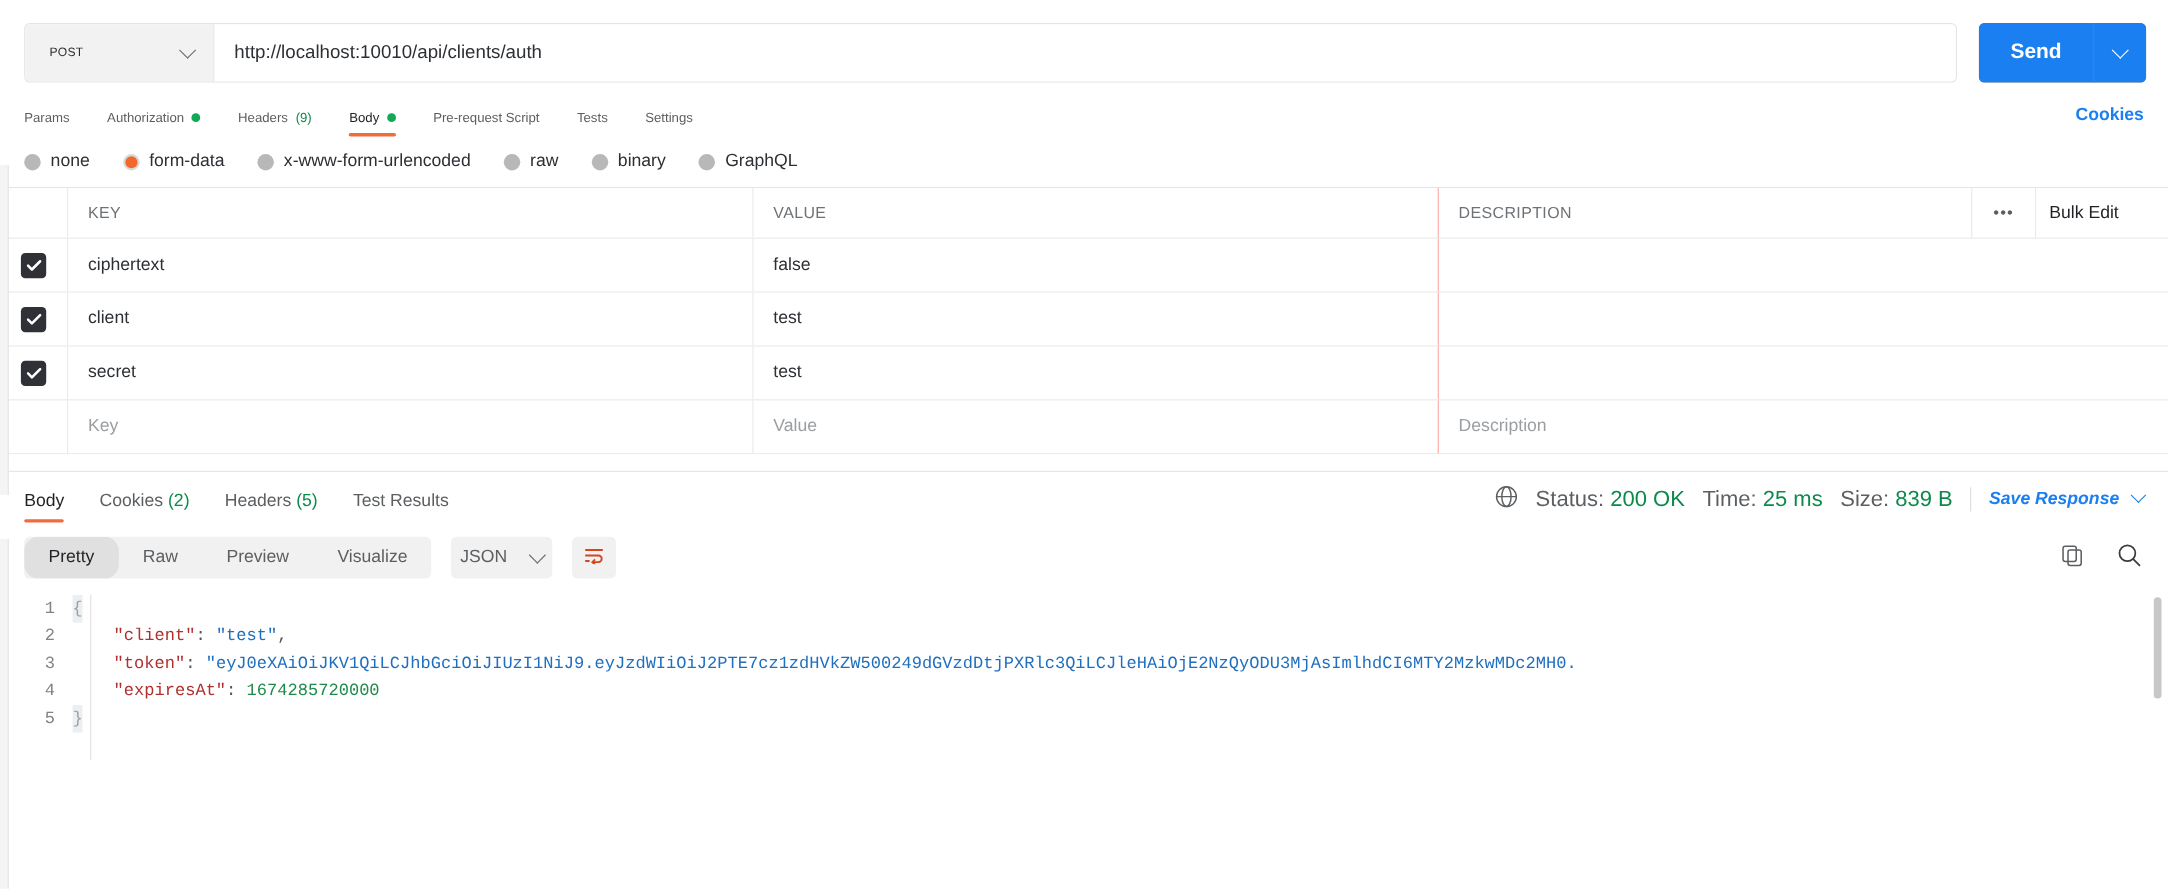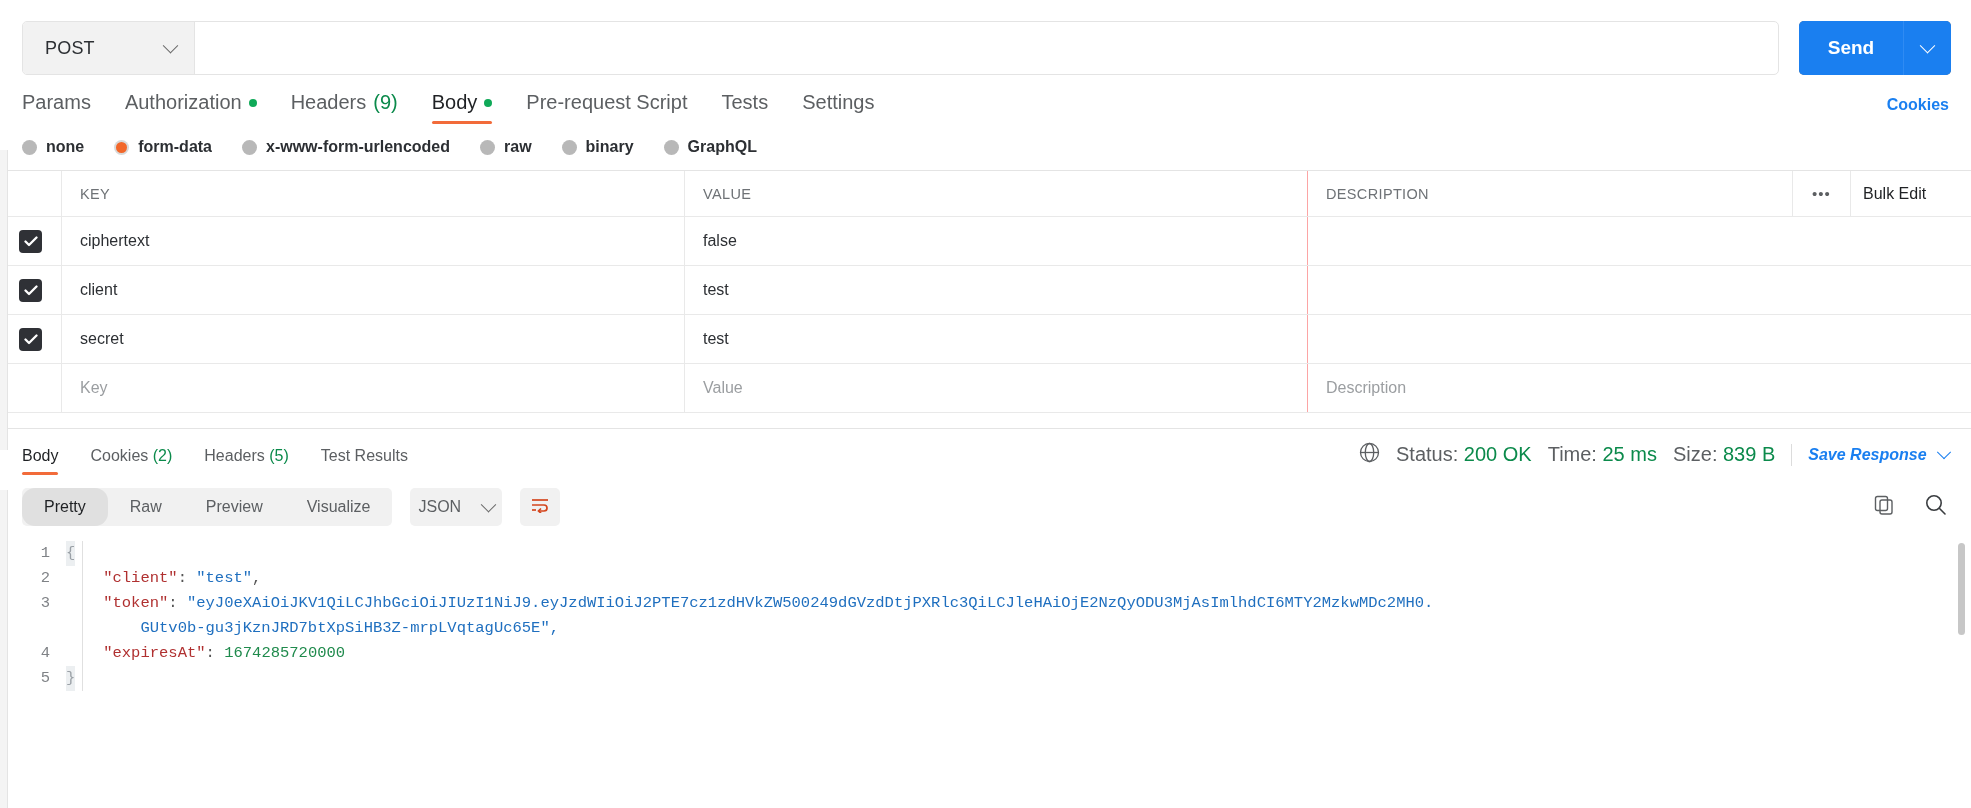--- a/index.html
+++ b/index.html
@@ -21,21 +21,21 @@
   .method-url {
     display: flex; flex: 1 1 auto; height: 54px;
     border: 1px solid #e4e4e4; border-radius: 5px; overflow: hidden;
     background: #fff;
   }
   .method-box {
     display:flex; align-items:center; justify-content:space-between;
     width: 172px; background:#f2f2f2; padding: 0 18px 0 22px;
     border-right: 1px solid #e4e4e4; cursor: pointer;
   }
-  .method-label { font-size: 18px; color:#2c2f33; letter-spacing:.2px;}
+  .method-label { font-size: 11px; color:#2c2f33; letter-spacing:.2px;}
   .chev { display:inline-block; width:11px; height:11px;
           border-right:1.6px solid #6b6b6b; border-bottom:1.6px solid #6b6b6b;
           transform: rotate(45deg) translate(-2px,-2px); }
   .url-input {
     flex:1; border:none; outline:none; font-size:17px;
     font-family:"Liberation Sans", sans-serif; color:#2c2f33;
     padding: 0 18px; background:#fff;
   }
   .send-group {
     display:flex; margin-left: 20px; height:54px;
@@ -54,40 +54,39 @@
   }
   .send-caret .chev { border-color:#fff; width:11px; height:11px; }
 
   
   .req-tabs {
     display:flex; align-items:flex-end; position:relative;
     padding: 6px 22px 0 22px; height: 44px;
   }
   .rtab {
     position: relative; display:flex; align-items:center; gap:7px;
-    font-size:20px; color:#5c5f62; padding: 0 0 12px 0; margin-right:34px;
+    font-size:12px; color:#5c5f62; padding: 0 0 12px 0; margin-right:34px;
     cursor:pointer; white-space:nowrap;text-align:center;
   }
   .rtab.active { color:#1f2124; }
   .rtab.active::after {
     content:""; position:absolute; left:0; right:0; bottom:2px;
     height:3px; background:#f26b3a; border-radius:2px;
   }
   .dot { width:8px; height:8px; border-radius:50%; background:#0fa958; display:inline-block; }
   .count { color:#0b8a4b; }
   .cookies-link {
     margin-left:auto; font-size:16px; color:#1a7ff0; font-weight:bold;
     cursor:pointer; padding-bottom:12px;
   }
 
   
   .bodytypes {
     display:flex; align-items:center; gap:0; padding: 10px 22px 12px 22px;
     height: 44px;
-    font-weight: bold;
   }
   .radio-item { display:flex; align-items:center; gap:9px; margin-right:30px; cursor:pointer; }
   .radio {
     width:15px; height:15px; border-radius:50%; background:#b8b8b8;
     display:inline-block; position:relative; flex:none;
   }
   .radio.sel { background:#d9d9d9; }
   .radio.sel::after {
     content:""; position:absolute; inset:2px; border-radius:50%; background:#f2672a;
   }
@@ -212,20 +211,21 @@
 
   <div class="leftgut"></div>
   <div class="leftgut2"></div>
 
   <div class="urlbar">
     <div class="method-url">
       <div class="method-box">
         <span class="method-label">POST</span>
         <span class="chev"></span>
       </div>
+      <input class="url-input" value="http://localhost:10010/api/clients/auth" placeholder="Enter request URL" style="">
     </div>
     <div class="send-group">
       <button class="send-btn">Send</button>
       <div class="send-caret">
         <span class="chev"></span>
       </div>
     </div>
   </div>
 
   <div class="req-tabs">
@@ -484,24 +484,20 @@
     <div class="code-row">
       <span class="ln">2</span>
       <span class="code-txt">    <span class="k">"client"</span><span class="p">:</span> <span class="s">"test"</span><span class="p">,</span></span>
     </div>
 
     <div class="code-row">
       <span class="ln">3</span>
       <span class="code-txt">    <span class="k">"token"</span><span class="p">:</span> <span class="s">"eyJ0eXAiOiJKV1QiLCJhbGciOiJIUzI1NiJ9.eyJzdWIiOiJ2PTE7cz1zdHVkZW500249dGVzdDtjPXRlc3QiLCJleHAiOjE2NzQyODU3MjAsImlhdCI6MTY2MzkwMDc2MH0.</span></span>
     </div>
 
-    <div class="code-row">
-      <span class="ln"></span>
-      <span class="code-txt">        <span class="s">GUtv0b-gu3jKznJRD7btXpSiHB3Z-mrpLVqtagUc65E",</span></span>
-    </div>
 
     <div class="code-row">
       <span class="ln">4</span>
       <span class="code-txt">    <span class="k">"expiresAt"</span><span class="p">:</span> <span class="n">1674285720000</span></span>
     </div>
 
     <div class="code-row">
       <span class="ln">5</span>
       <span class="code-txt fold">}</span>
     </div>

